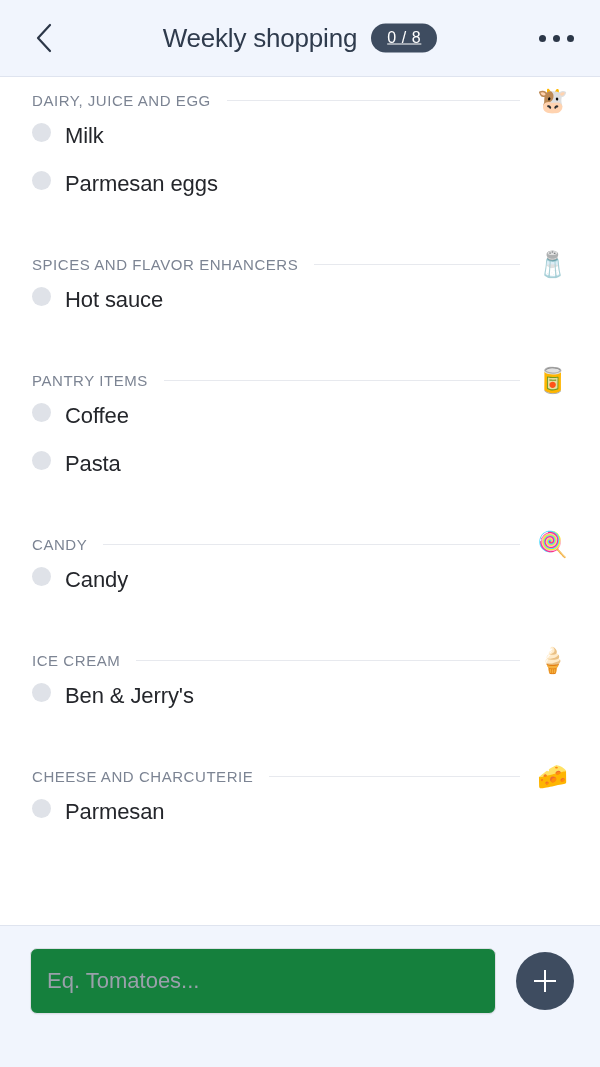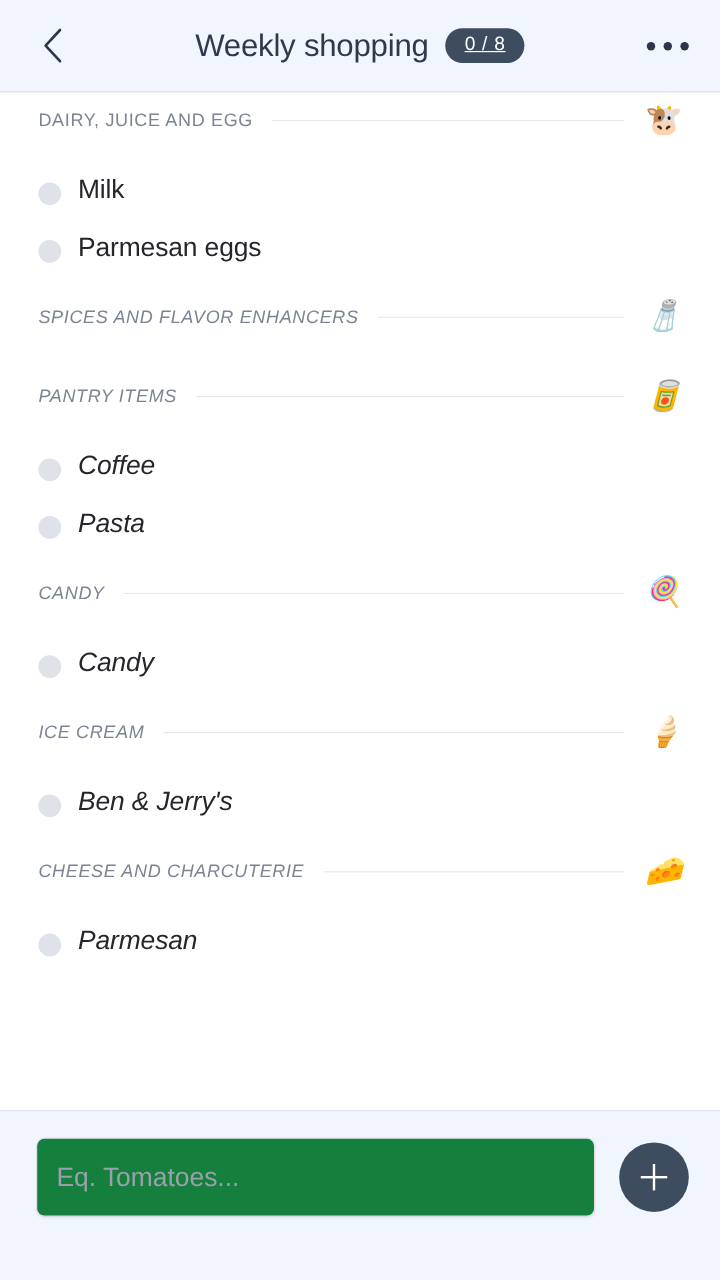--- a/index.html
+++ b/index.html
@@ -130,39 +130,39 @@
   }
   .section-emoji {
     font-size: 25px;
     line-height: 1;
     width: 34px;
     text-align: center;
     flex: 0 0 34px;
   }
   .item {
     display: flex;
-    align-items: flex-end;
+    align-items: flex-start;
     height: 48px;
     padding: 0 30px 0 32px;
     cursor: pointer;
   }
   .item-check {
     width: 19px;
     height: 19px;
     border-radius: 50%;
     background: #dfe2e8;
     flex: 0 0 19px;
     margin-right: 14px;
   }
   .item-label {
     font-size: 22px;
     color: #24262b;
     letter-spacing: -0.1px;
   }
-  .section + .section { margin-top: 20px; font-style: italic; }
+  .section + .section { margin-top: 20px; }
   .section-items { padding-bottom: 2px; }
 
   
   .bottom-bar {
     flex: 0 0 142px;
     height: 142px;
     background: #f1f5fd;
     border-top: 1px solid #dfe4ef;
     display: flex;
     align-items: flex-start;
@@ -262,20 +262,26 @@
             <span class="item-label">Parmesan eggs</span>
           </div>
         </div>
       </div>
       <div class="section">
         <div class="section-header">
           <div class="section-title">SPICES AND FLAVOR ENHANCERS</div>
           <div class="section-rule"></div>
           <div class="section-emoji">🧂</div>
         </div>
+        <div class="section-items">
+          <div class="item">
+            <span class="item-check"></span>
+            <span class="item-label">Hot sauce</span>
+          </div>
+        </div>
       </div>
       <div class="section">
         <div class="section-header">
           <div class="section-title">PANTRY ITEMS</div>
           <div class="section-rule"></div>
           <div class="section-emoji">🥫</div>
         </div>
         <div class="section-items">
           <div class="item">
             <span class="item-check"></span>

